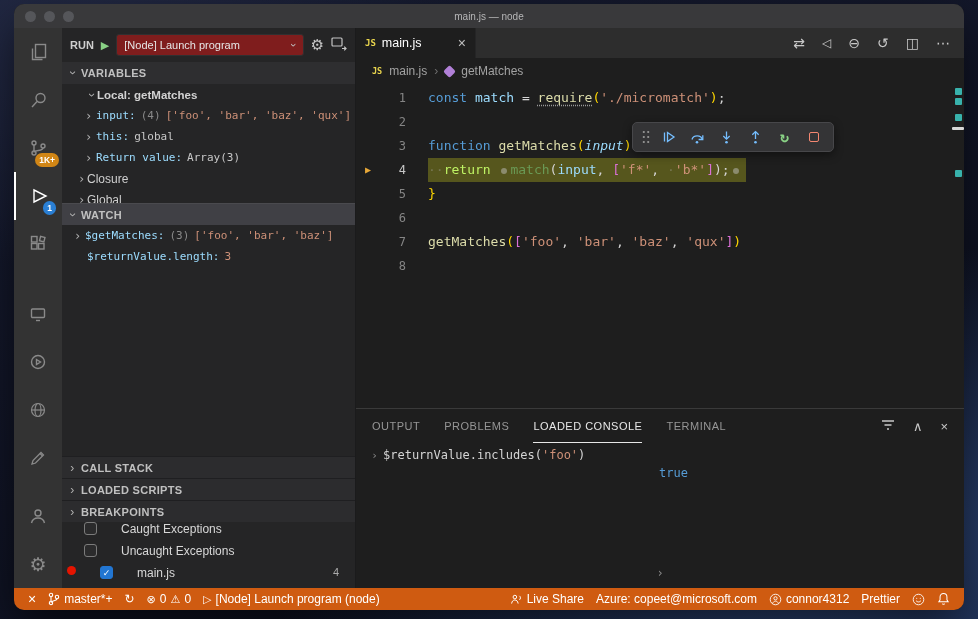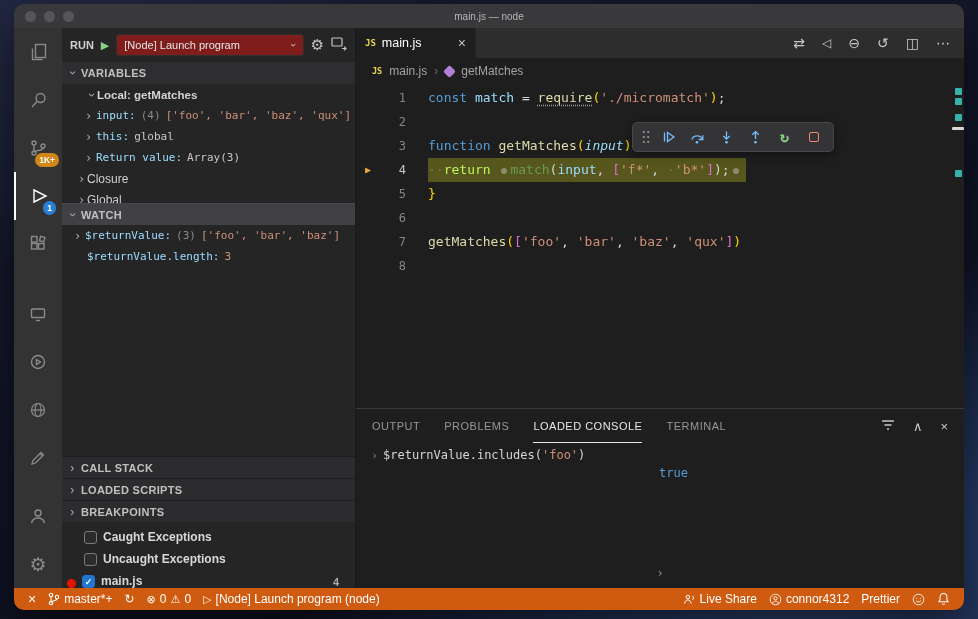--- a/index.html
+++ b/index.html
@@ -52,21 +52,21 @@
   .tree-row { height:21px; display:flex; align-items:center; font-family:"DejaVu Sans Mono",monospace; font-size:11px; white-space:nowrap; overflow:hidden; flex:0 0 auto; }
   .scope-row { font-family:"Liberation Sans",sans-serif; font-weight:700; font-size:11.5px; color:#d2d2d2; }
   .vname { color:#9cdcfe; margin-left:2px; }
   .vcount { color:#8a8a8a; margin-left:5px; }
   .vstr { color:#ce9178; margin-left:5px; }
   .vplain { color:#c8c8c8; margin-left:5px; }
   .plain-label { color:#cfcfcf; font-family:"Liberation Sans",sans-serif; font-size:12px; }
 
   .side-spacer { flex:1; }
 
-  .bp-row { height:22px; display:flex; align-items:flex-end; gap:6px; padding-left:22px; font-size:12px; color:#d8d8d8; flex:0 0 auto;font-weight:bold; }
+  .bp-row { height:22px; display:flex; align-items:flex-start; gap:24px; padding-left:22px; font-size:12px; color:#d8d8d8; flex:0 0 auto; }
   .bp-row.file { padding-left:5px; }
   .cb { width:13px; height:13px; border:1px solid #7b7b7b; border-radius:3px; background:#2b2b2c; display:flex; align-items:center; justify-content:center; font-size:9px; color:#fff; flex:0 0 auto; }
   .cb.checked { background:#2276d2; border-color:#2276d2; }
   .bp-dot { width:9px; height:9px; border-radius:50%; background:#e51400; flex:0 0 auto; }
   .bp-line { margin-left:auto; margin-right:16px; color:#ababab; font-size:11px; }
 
   
   .editor-col { flex:1; min-width:0; display:flex; flex-direction:column; position:relative; background:#1e1e1e; }
   .tabbar { height:30px; background:#2d2d2d; display:flex; align-items:stretch; flex:0 0 auto; }
   .tab { width:120px; background:#1e1e1e; display:flex; align-items:center; gap:6px; padding:0 9px; border-right:1px solid #252526; }
@@ -267,21 +267,21 @@
           <span class="chev">›</span>
           <span class="plain-label">Global</span>
         </div>
 
         <div class="sec-head watch">
           <span class="chev open">›</span>
           <span>WATCH</span>
         </div>
         <div class="tree-row" style="padding-left:10px">
           <span class="chev">›</span>
-          <span class="vname">$returnValue:</span>
+          <span class="vname">$getMatches:</span>
           <span class="vcount">(3)</span>
           <span class="vstr">['foo', 'bar', 'baz']</span>
         </div>
         <div class="tree-row" style="padding-left:23px">
           <span class="vname">$returnValue.length:</span>
           <span class="vstr">3</span>
         </div>
 
         <div class="side-spacer"></div>
 
@@ -501,20 +501,23 @@
       <div class="sb-right">
         <div class="sb-item">
           <svg width="13" height="13" viewBox="0 0 16 16" fill="none" stroke-width="1.2">
               <circle cx="6" cy="5" r="2.2"></circle>
               <path d="M2 13c.4-3 2-4.4 4-4.4s3.6 1.4 4 4.4"></path>
               <path d="M11.5 3.5c1.8 1 1.8 4 0 5"></path>
             </svg>
           <span>Live Share</span>
         </div>
         <div class="sb-item">
+          <span>Azure: copeet@microsoft.com</span>
+        </div>
+        <div class="sb-item">
           <svg width="13" height="13" viewBox="0 0 16 16" fill="none" stroke-width="1.1">
               <circle cx="8" cy="8" r="6.5"></circle>
               <circle cx="8" cy="6.5" r="2"></circle>
               <path d="M4.5 13c.5-2 2-3 3.5-3s3 1 3.5 3"></path>
             </svg>
           <span>connor4312</span>
         </div>
         <div class="sb-item">
           <span>Prettier</span>
         </div>

